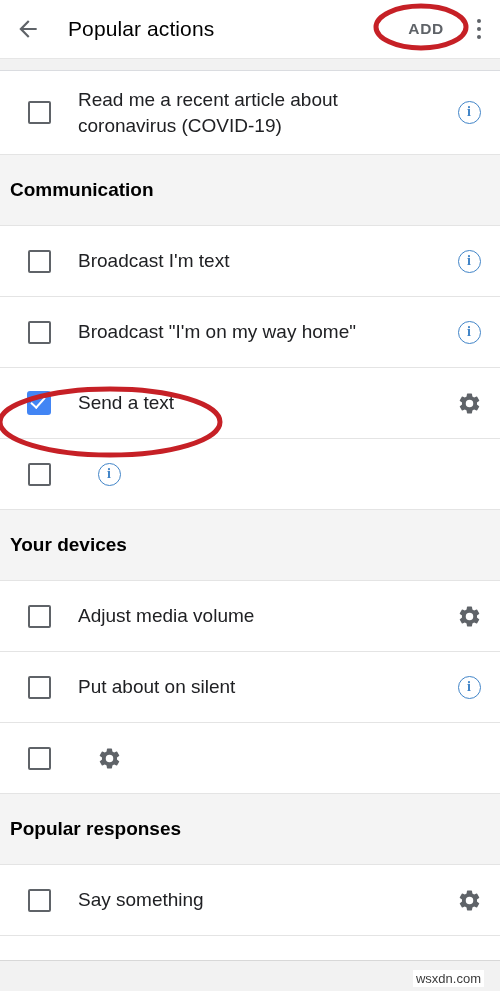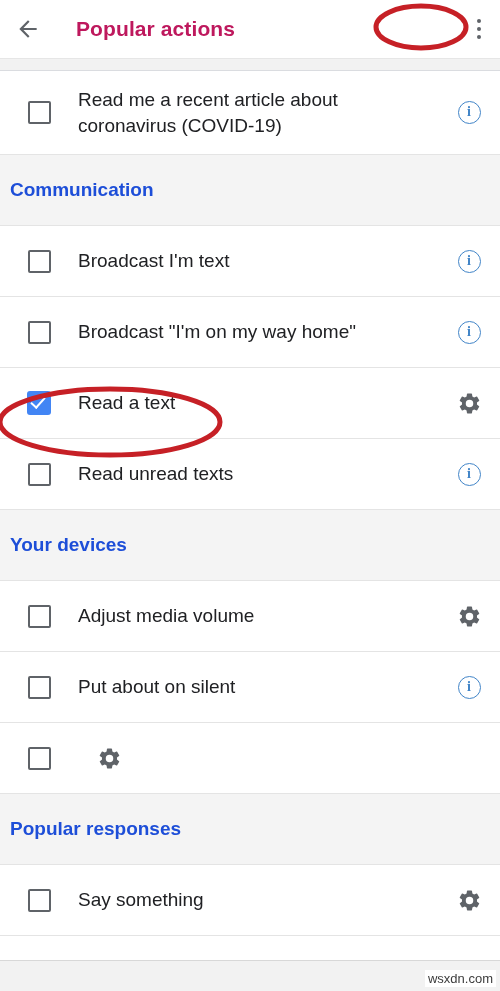--- a/index.html
+++ b/index.html
@@ -32,25 +32,25 @@
     height: 56px;
     display: flex;
     align-items: center;
     justify-content: center;
     flex: 0 0 56px;
     cursor: pointer;
   }
   .back-btn svg { display:block; }
   .appbar-title {
     font-size: 21px;
-    font-weight: bold;
+    font-weight: normal;
     letter-spacing: 0.1px;
-    color: #be185d;
+    color: #000000;
     flex: 1 1 auto;
-    margin-left: 20px;
+    margin-left: 12px;
     white-space: nowrap;
   }
   .add-btn {
     font-size: 15.5px;
     font-weight: bold;
     letter-spacing: 0.7px;
     color: #5f6368;
     padding: 8px 12px;
     margin-right: 6px;
     cursor: pointer;
@@ -88,21 +88,21 @@
   .list { background: #ffffff; }
 
   .section-header {
     background: #f4f4f4;
     height: 71px;
     display: flex;
     align-items: center;
     padding-left: 10px;
     font-size: 19px;
     font-weight: bold;
-    color: #1d4ed8;
+    color: #000000;
     border-bottom: 1px solid #e4e4e4;
     box-sizing: border-box;
   }
 
   .row {
     display: flex;
     align-items: center;
     min-height: 71px;
     background: #ffffff;
     border-bottom: 1px solid #e4e4e4;
@@ -189,21 +189,21 @@
     left: 0;
     right: 0;
     bottom: 0;
     height: 31px;
     background: #f2f2f2;
     border-top: 1px solid #d8d8d8;
     box-sizing: border-box;
   }
   .watermark {
     position: absolute;
-    right: 4px;
+    right: 16px;
     bottom: 4px;
     font-size: 13px;
     color: #3c3c3c;
     font-family: "Liberation Sans", sans-serif;
     background: #ffffff;
     padding: 1px 3px;
   }
 
   
   .annot {
@@ -222,20 +222,21 @@
 
 <div class="appbar">
   <div class="back-btn">
     <span>
       <svg width="26" height="26" viewBox="0 0 24 24" aria-hidden="true">
         <path d="M20 11H7.8l5.6-5.6L12 4l-8 8 8 8 1.4-1.4L7.8 13H20z" fill="#5f6368"></path>
       </svg>
     </span>
   </div>
   <div class="appbar-title">Popular actions</div>
+  <div class="add-btn">ADD</div>
   <div class="overflow-btn">
     <i></i>
     <i></i>
     <i></i>
   </div>
 </div>
 
 <div class="partial-strip"></div>
 
 <div class="list" id="list-root">
@@ -270,32 +271,31 @@
       <div class="trail-cell">
         <div class="info-icon">
           <span>i</span>
         </div>
       </div>
     </div>
     <div class="row">
       <div class="cb-cell">
         <div class="cb checked"></div>
       </div>
-      <div class="row-label">Read a text</div>
+      <div class="row-label">Send a text</div>
       <div class="trail-cell">
         <svg class="gear-icon" width="25" height="25" viewBox="0 0 24 24" aria-hidden="true">
           <path fill="#5f6368" d="M19.14 12.94a7.07 7.07 0 0 0 0-1.88l2.03-1.58a.5.5 0 0 0 .12-.64l-1.92-3.32a.5.5 0 0 0-.6-.22l-2.39.96a7.3 7.3 0 0 0-1.62-.94l-.36-2.54a.5.5 0 0 0-.5-.42h-3.84a.5.5 0 0 0-.5.42l-.36 2.54c-.59.24-1.13.56-1.62.94l-2.39-.96a.5.5 0 0 0-.6.22L2.67 8.84a.5.5 0 0 0 .12.64l2.03 1.58a7.07 7.07 0 0 0 0 1.88l-2.03 1.58a.5.5 0 0 0-.12.64l1.92 3.32c.13.22.39.3.6.22l2.39-.96c.5.38 1.03.7 1.62.94l.36 2.54c.04.24.25.42.5.42h3.84c.25 0 .46-.18.5-.42l.36-2.54c.59-.24 1.13-.56 1.62-.94l2.39.96c.22.08.47 0 .6-.22l1.92-3.32a.5.5 0 0 0-.12-.64l-2.03-1.58zM12 15.6A3.6 3.6 0 1 1 12 8.4a3.6 3.6 0 0 1 0 7.2z"></path>
         </svg>
       </div>
     </div>
     <div class="row">
       <div class="cb-cell">
         <div class="cb"></div>
       </div>
-      <div class="row-label">Read unread texts</div>
       <div class="trail-cell">
         <div class="info-icon">
           <span>i</span>
         </div>
       </div>
     </div>
     <div class="section-header">Your devices</div>
     <div class="row">
       <div class="cb-cell">
         <div class="cb"></div>

